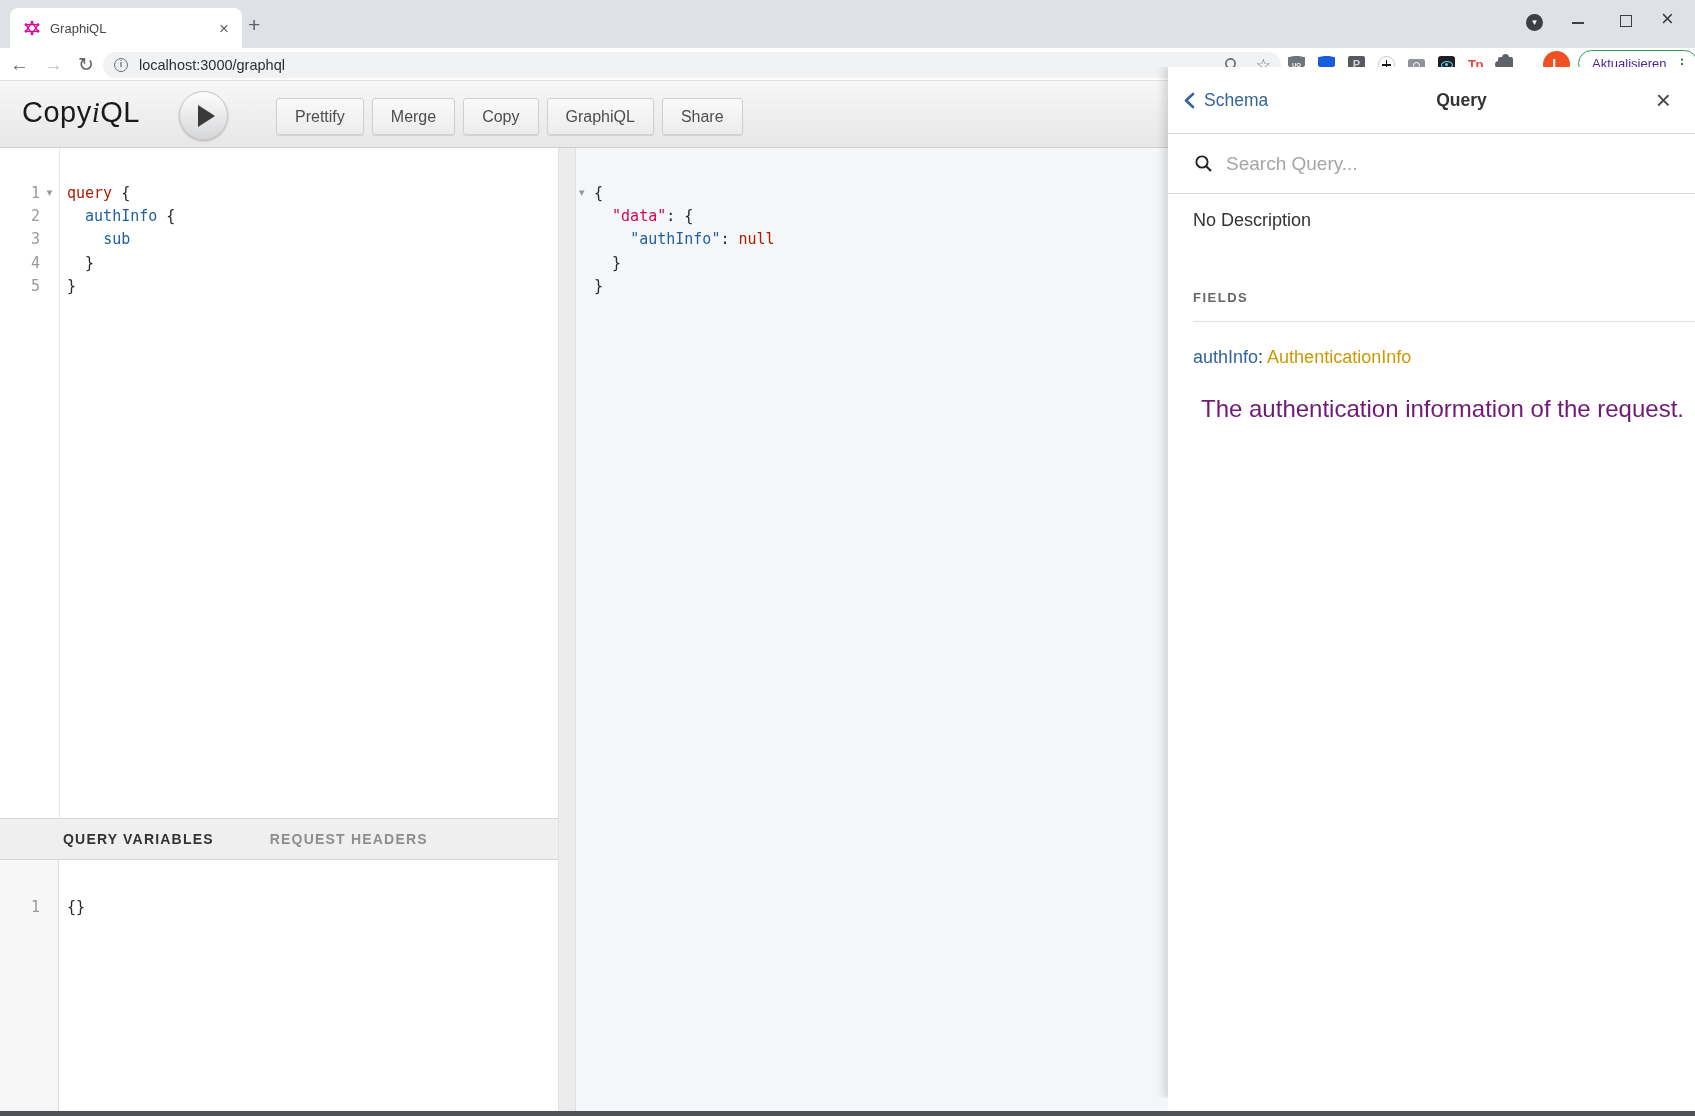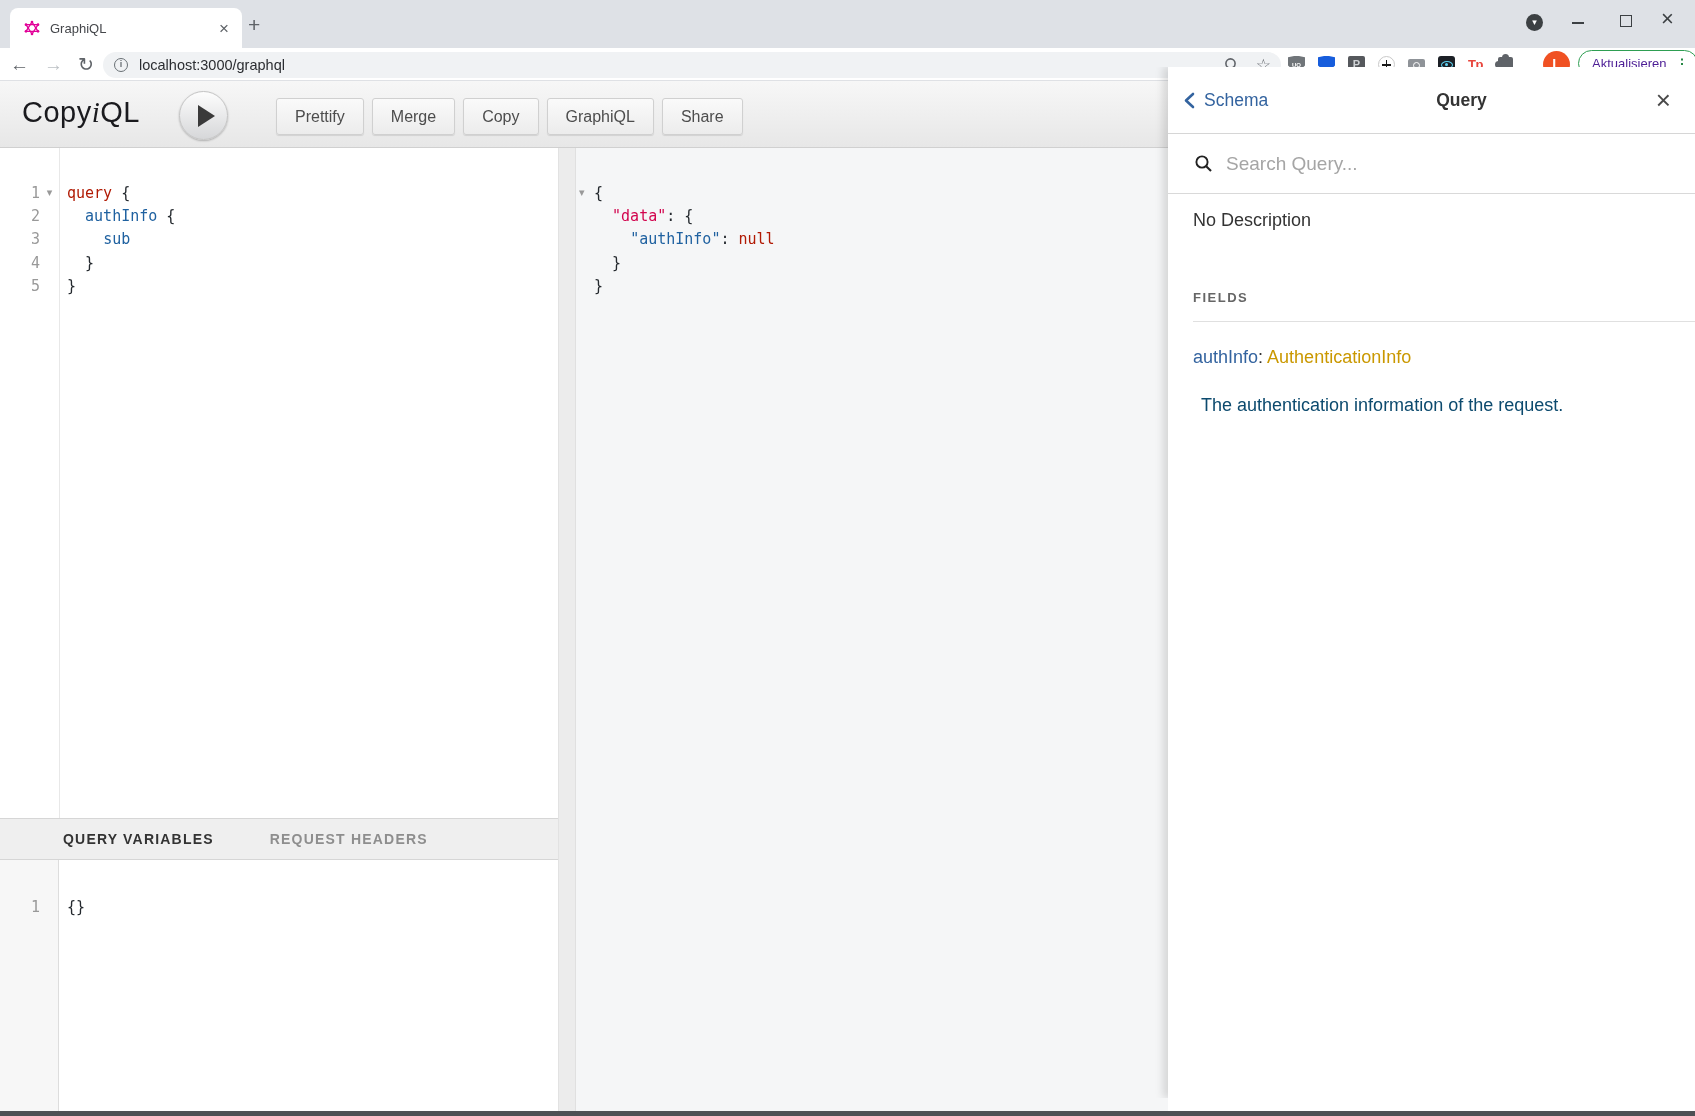--- a/index.html
+++ b/index.html
@@ -92,21 +92,21 @@
   .docclose { position:absolute; right:24px; top:20px; font-size:26px; color:#4a4a4a; font-weight:300; line-height:1; }
   .searchrow { position:absolute; left:0; top:67px; width:527px; height:60px; border-bottom:1px solid #d9d9d9; display:flex; align-items:center; padding-left:26px; gap:13px; }
   .searchrow input { border:none; outline:none; font-size:19px; color:#333; width:380px; font-family:"Liberation Sans",sans-serif; background:transparent; }
   .searchrow input::placeholder { color:#a5a5a5; }
   .nodesc { position:absolute; left:25px; top:143px; font-size:18px; color:#333; }
   .fieldshdr { position:absolute; left:25px; top:223px; width:502px; font-size:13px; font-weight:bold; letter-spacing:1.5px; color:#666; padding-bottom:16px; border-bottom:1px solid #e0e0e0; }
   .fieldline { position:absolute; left:25px; top:280px; font-size:18px; }
   .fname { color:#33639F; }
   .fcolon { color:#333; }
   .ftype { color:#CA9800; }
-  .fdesc { position:absolute; left:33px; top:328px; font-size:18px; color:#0c4a6e; }
+  .fdesc { position:absolute; left:33px; top:328px; font-size:24px; color:#701a75; }
 
   #bottomstrip { left:0; top:1111px; width:1695px; height:5px; background:#4e5155; }
 </style>
 </head>
 <body>
 
 <div id="tabbar" class="abs">
   <div class="tab abs">
     <span style="display:flex">
       <svg width="16" height="16" viewBox="0 0 24 24">

